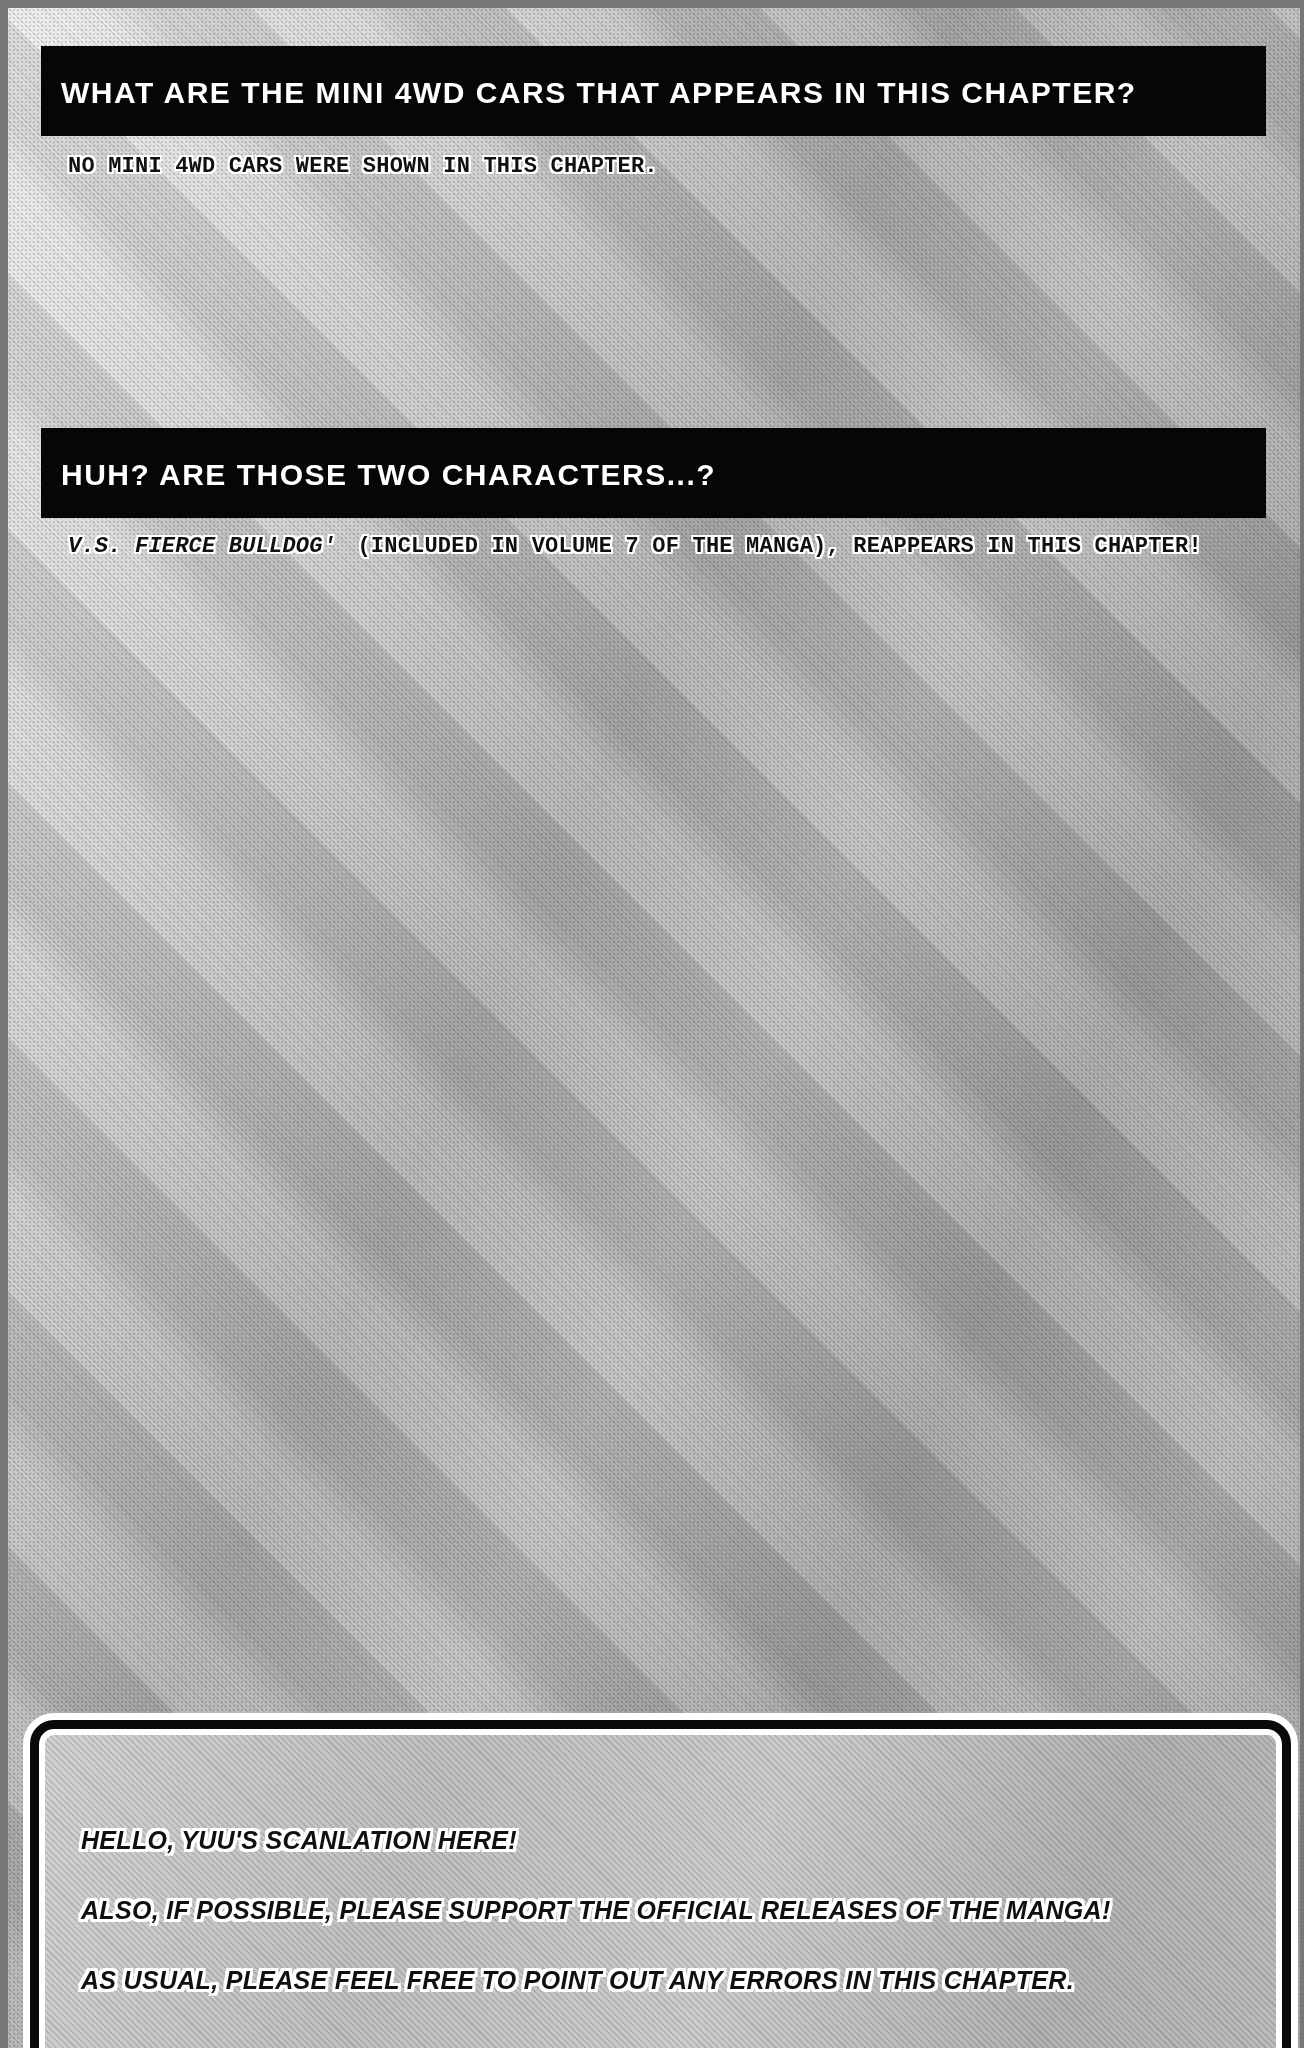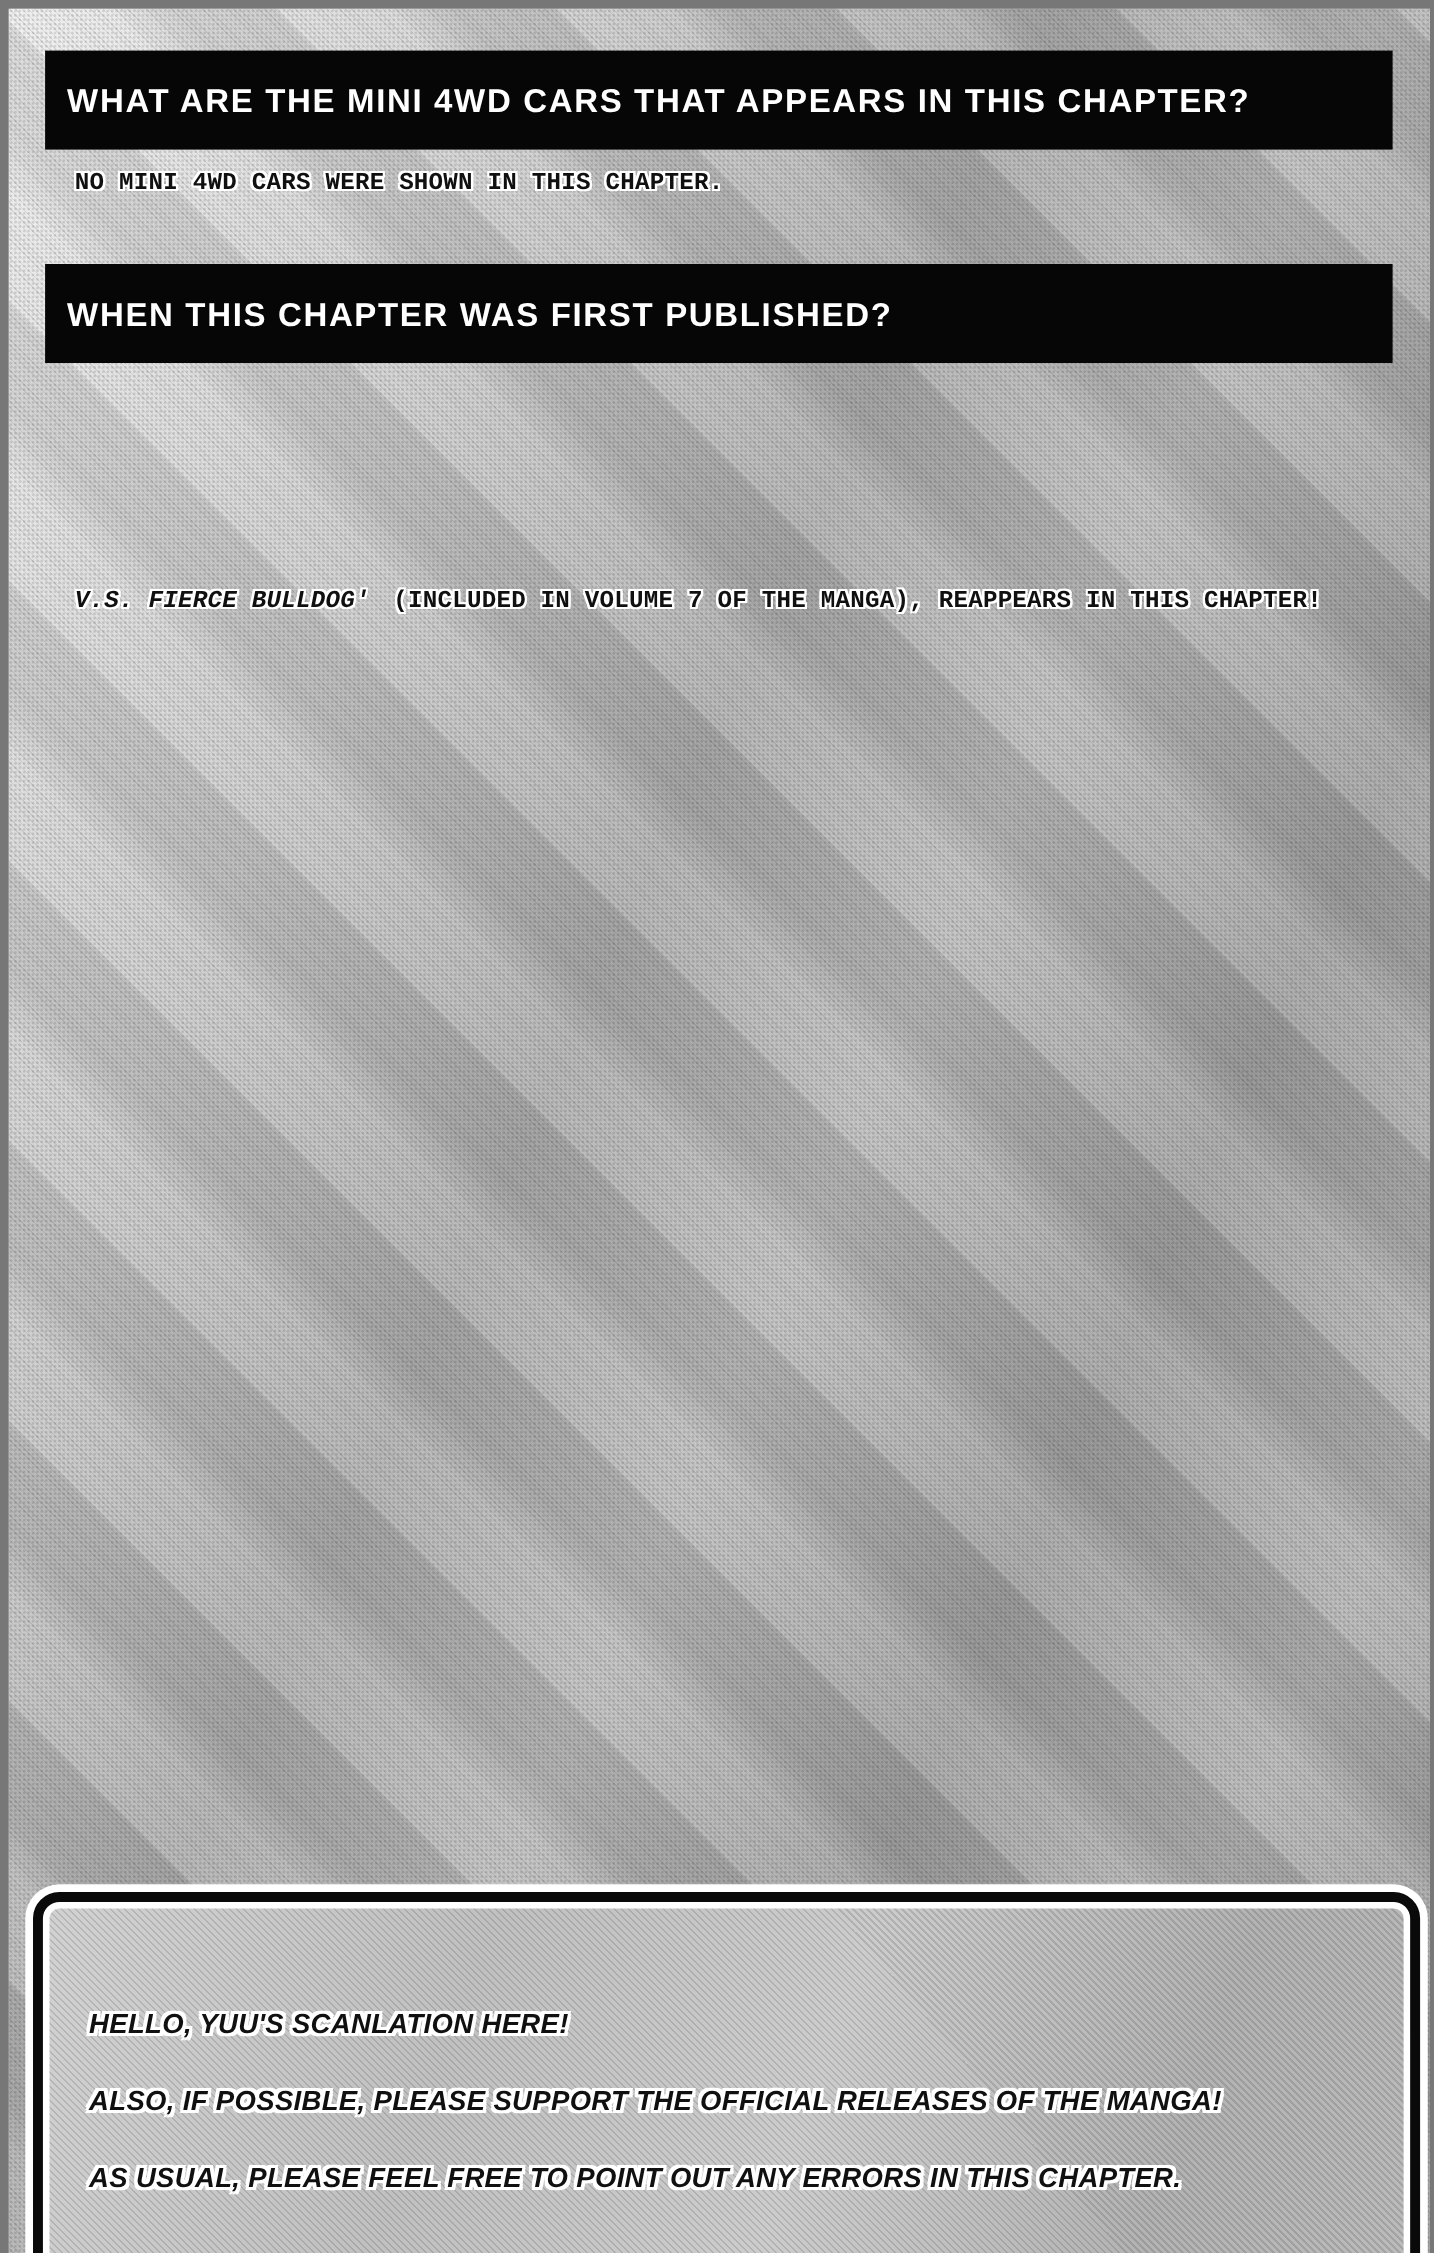--- a/index.html
+++ b/index.html
@@ -87,24 +87,24 @@
 
   <div class="qa-bar" style="top:38px">
     <span>WHAT ARE THE MINI 4WD CARS THAT APPEARS IN THIS CHAPTER?</span>
   </div>
   <div class="answer" style="top:137px">
     <div>
       <span class="seg">NO MINI 4WD CARS WERE SHOWN IN THIS CHAPTER.</span>
     </div>
   </div>
 
-  <div class="qa-bar" style="top:232px">
-    <span>WHEN THIS CHAPTER WAS FIRST PUBLISHED?</span>
+
+  <div class="qa-bar" style="top:420px">
+    <span>HUH? ARE THOSE TWO CHARACTERS...?</span>
   </div>
-
   <div class="answer" style="top:517px">
     <div>
       <span class="seg it">V.S. FIERCE BULLDOG'</span><span class="seg"> (INCLUDED IN VOLUME 7 OF THE MANGA), REAPPEARS IN THIS CHAPTER!</span>
     </div>
   </div>
 
   <div class="note-box">
     <div class="note-line">HELLO, YUU'S SCANLATION HERE!</div>
     <div class="note-line">ALSO, IF POSSIBLE, PLEASE SUPPORT THE OFFICIAL RELEASES OF THE MANGA!</div>
     <div class="note-line">AS USUAL, PLEASE FEEL FREE TO POINT OUT ANY ERRORS IN THIS CHAPTER.</div>

